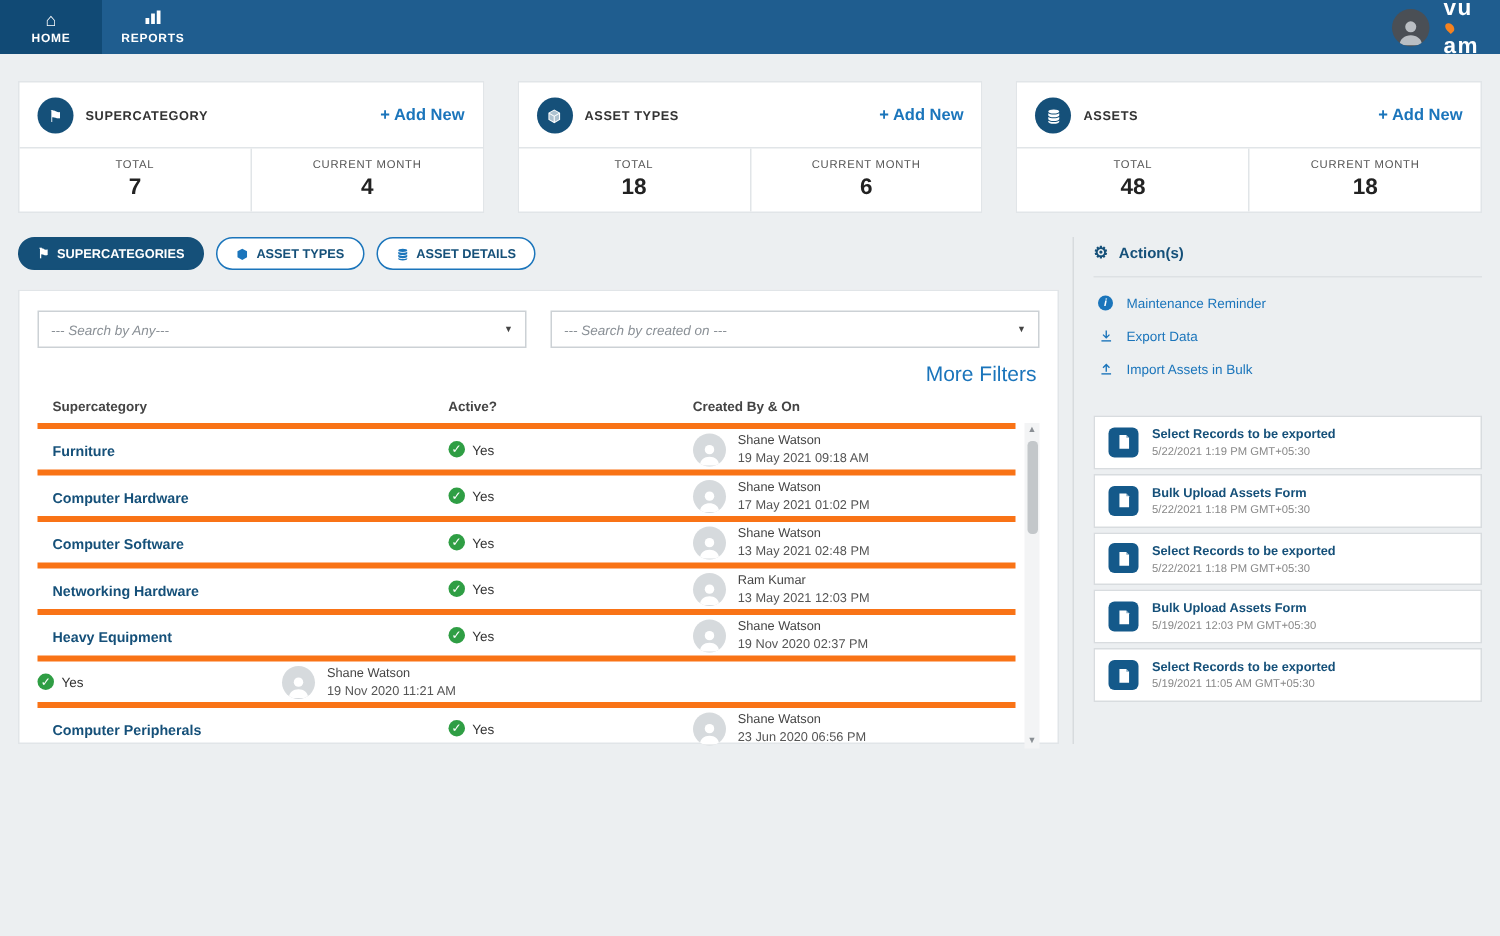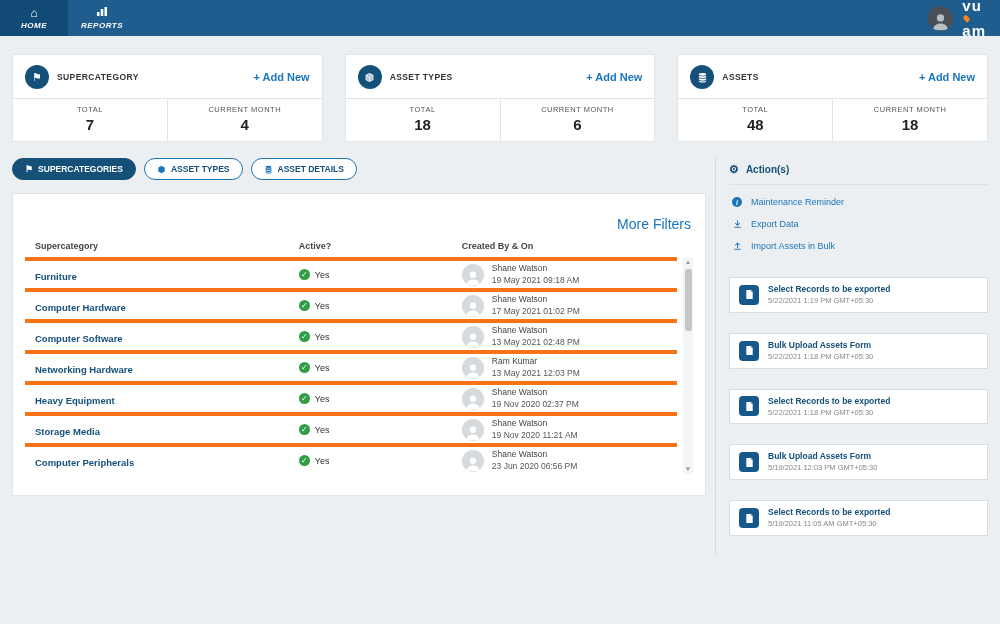--- a/index.html
+++ b/index.html
@@ -5,21 +5,21 @@
   * { box-sizing: border-box; margin: 0; padding: 0; }
   html,body { width:1000px; height:624px; }
   body { font-family: "Liberation Sans", sans-serif; background:#eceff1; }
   .page { position:relative; width:1000px; height:624px; background:#eceff1; overflow:hidden; }
 
   
   .topnav { height:36px; background:#1f5d8f; display:flex; align-items:stretch; }
   .nav-item { width:68px; display:flex; flex-direction:column; align-items:center; justify-content:center; gap:2px; color:#fff; cursor:pointer; }
   .nav-item.active { background:#114a75; }
   .nav-ico { font-size:12px; line-height:12px; }
-  .nav-label { font-size:8px; font-weight:bold; letter-spacing:.5px;font-style:italic; }
+  .nav-label { font-size:8px; font-weight:bold; letter-spacing:.5px; }
   .nav-right { margin-left:auto; display:flex; align-items:center; gap:9px; padding-right:14px; }
   .nav-avatar { width:25px; height:25px; border-radius:50%; background:#4a4f55; overflow:hidden; display:flex; align-items:flex-end; justify-content:center; cursor:pointer; }
   .brand { color:#fff; font-size:15px; font-weight:bold; letter-spacing:1px; display:flex; align-items:flex-start;flex-direction:column; }
   .flame { width:5px; height:7px; background:#f58220; border-radius:50% 50% 50% 0; transform:rotate(-45deg); margin:1px 2px 0 2px; display:inline-block; }
 
   
   .cards-row { display:flex; gap:22px; padding:18px 12px 0 12px; }
   .card { flex:1; background:#fff; border:1px solid #e1e5e8; }
   .card-head { display:flex; align-items:center; gap:8px; padding:10px 12px 9px; }
   .icon-circle { width:24px; height:24px; min-width:24px; border-radius:50%; background:#155079; color:#fff; display:flex; align-items:center; justify-content:center; font-size:11px; }
@@ -73,21 +73,21 @@
 
   
   .side-head { display:flex; align-items:center; gap:7px; color:#155079; font-weight:bold; font-size:10px; padding:6px 0 9px; border-bottom:1px solid #dde1e4; }
   .side-head .h-ico { font-size:11px; line-height:11px; display:flex; color:#155079; }
   .action-list { padding:11px 0 4px 2px; }
   .action-item { display:flex; align-items:center; gap:8px; color:#1b75bb; font-size:9px; margin-bottom:10px; cursor:pointer; }
   .a-ico { width:12px; height:12px; display:flex; align-items:center; justify-content:center; }
   .info-circle { width:10px; height:10px; border-radius:50%; background:#1b75bb; color:#fff; font-size:7px; font-weight:bold; font-style:italic; display:inline-flex; align-items:center; justify-content:center; }
   .tasks-head { margin-top:4px; }
   .task-list { padding-top:11px; }
-  .task { display:flex; align-items:center; gap:9px; border:1px solid #d8dcdf; background:#fff; padding:6px 9px; margin-bottom:20px; cursor:pointer; }
+  .task { display:flex; align-items:center; gap:9px; border:1px solid #d8dcdf; background:#fff; padding:6px 9px; margin-bottom:3px; cursor:pointer; }
   .task-icon { width:20px; height:20px; min-width:20px; border-radius:4px; background:#14598a; display:flex; align-items:center; justify-content:center; }
   .task-title { font-size:8.5px; font-weight:bold; color:#155079; }
   .task-time { font-size:7.5px; color:#888; margin-top:1px; }
 </style>
 </head>
 <body>
 
 <div class="page">
 
   <div class="topnav">
@@ -210,20 +210,30 @@
                 <ellipse cx="12" cy="5" rx="8" ry="3"></ellipse>
                 <path d="M4 7.5v3c0 1.7 3.6 3 8 3s8-1.3 8-3v-3c-1.6 1.3-4.6 2-8 2s-6.4-.7-8-2zm0 5.5v3c0 1.7 3.6 3 8 3s8-1.3 8-3v-3c-1.6 1.3-4.6 2-8 2s-6.4-.7-8-2zm0 5.5v1.5c0 1.7 3.6 3 8 3s8-1.3 8-3V18.5c-1.6 1.3-4.6 2-8 2s-6.4-.7-8-2z"></path>
               </svg>
           </span>
           <span>ASSET DETAILS</span>
         </div>
       </div>
 
       <div class="panel">
 
+        <div class="filter-row">
+          <div class="fselect">
+            <span>--- Search by Any---</span>
+            <span class="caret">▼</span>
+          </div>
+          <div class="fselect">
+            <span>--- Search by created on ---</span>
+            <span class="caret">▼</span>
+          </div>
+        </div>
 
         <div class="more-filters">More Filters</div>
 
         <div class="thead">
           <div class="c1">Supercategory</div>
           <div class="c2">Active?</div>
           <div class="c3">Created By &amp; On</div>
         </div>
 
         <div class="rows">
@@ -322,21 +332,20 @@
                   </svg>
                 </span>
               <span class="who">
                   <span class="who-name">Shane Watson</span>
                   <span class="who-date">19 Nov 2020 02:37 PM</span>
                 </span>
             </div>
           </div>
 
           <div class="trow">
-            <div class="c1"><a class="sc-link">Storage Media</a></div>
             <div class="c2 active-cell">
               <span class="ok-badge">✓</span>
               <span>Yes</span>
             </div>
             <div class="c3 created-cell">
               <span class="avatar">
                   <svg width="18" height="18" viewBox="0 0 24 24">
                     <circle cx="12" cy="9" r="4.2" fill="#fff"></circle>
                     <path d="M3.5 23c0-4.8 3.9-7.6 8.5-7.6s8.5 2.8 8.5 7.6z" fill="#fff"></path>
                   </svg>

